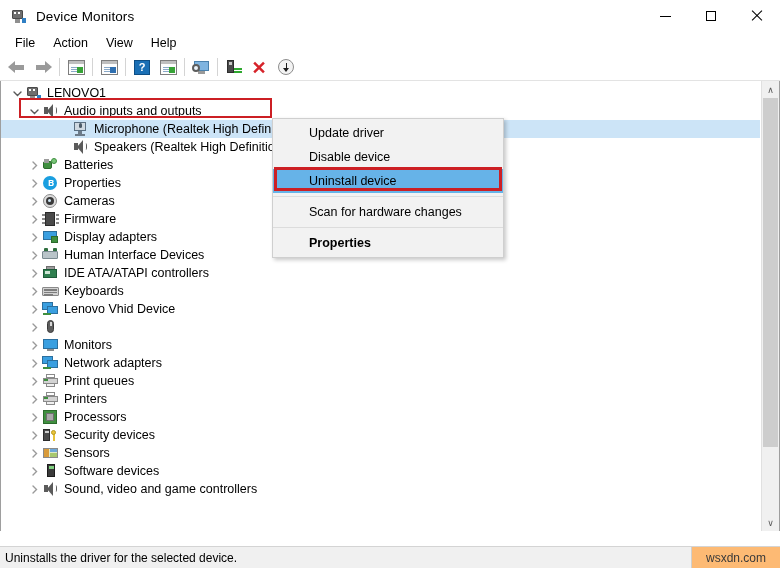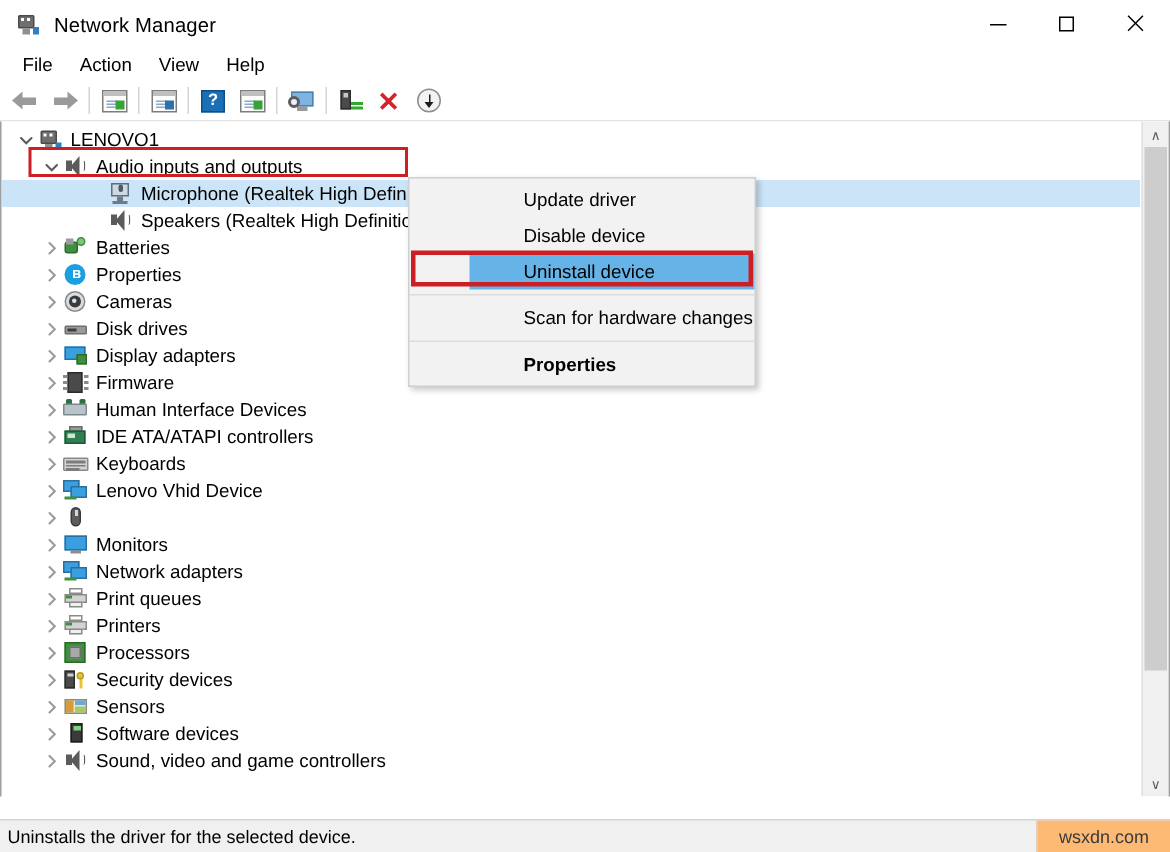--- a/index.html
+++ b/index.html
@@ -209,21 +209,21 @@
   
   .redbox{position:absolute;border:2px solid #cc1f24;pointer-events:none;box-sizing:border-box;}
 
   
   .ctxmenu{
     position:absolute;background:#f2f2f2;border:1px solid #cfcfcf;
     box-shadow:2px 2px 4px rgba(0,0,0,0.22);
     padding:2px 0;box-sizing:border-box;
   }
   .ctx-item{
-    height:24px;line-height:24px;font-size:12.5px;color:#000;padding-left:36px;white-space:nowrap;margin-left:40px;
+    height:24px;line-height:24px;font-size:12.5px;color:#000;padding-left:36px;white-space:nowrap;
   }
   .ctx-item.highlight{background:#66b3e8;}
   .ctx-item.bold{font-weight:bold;}
   .ctx-sep{height:1px;background:#dcdcdc;margin:3px 0 3px 0;}
 
   
   .vscroll{position:absolute;right:0;top:0;width:18px;bottom:0;background:#f0f0f0;border-left:1px solid #e0e0e0;box-sizing:border-box;}
   .sb-arrow{height:17px;width:100%;display:flex;align-items:center;justify-content:center;color:#5a5a5a;font-size:9px;}
   .sb-track{position:absolute;top:17px;bottom:17px;left:0;right:0;}
   .sb-thumb{position:absolute;left:1px;right:1px;top:0;height:84%;background:#cdcdcd;}
@@ -248,21 +248,21 @@
 <div class="window">
 
   <div class="titlebar">
     <div class="title-icon i-lenovo-root">
       <div class="b"></div>
         <div class="d1"></div>
         <div class="d2"></div>
         <div class="ft"></div>
         <div class="pl"></div>
     </div>
-    <div class="title-text">Network Manager</div>
+    <div class="title-text">Device Monitors</div>
     <div class="win-controls">
       <div class="win-btn">
           <div class="glyph-min"></div>
         </div>
       <div class="win-btn">
           <div class="glyph-max"></div>
         </div>
       <div class="win-btn close">
           <div class="glyph-close"></div>
         </div>
@@ -445,67 +445,53 @@
             </svg>
           </span>
           <span class="ticon">
             <div class="i-camera">
               <div class="o"></div>
               <div class="i"></div>
               <div class="g"></div>
             </div>
           </span>
           <span class="label">Cameras</span>
-        </div>
-        <div class="row lvl1">
-          <span class="chev">
-            <svg width="9" height="9" viewBox="0 0 9 9">
-              <path d="M3 1 L6.5 4.5 L3 8" stroke="#9a9a9a" stroke-width="1.4" fill="none" stroke-linecap="round"></path>
-            </svg>
-          </span>
-          <span class="ticon">
-            <div class="i-disk">
-              <div class="b"></div>
-              <div class="l"></div>
-            </div>
-          </span>
-          <span class="label">Disk drives</span>
-        </div>
-        <div class="row lvl1">
-          <span class="chev">
-            <svg width="9" height="9" viewBox="0 0 9 9">
-              <path d="M3 1 L6.5 4.5 L3 8" stroke="#9a9a9a" stroke-width="1.4" fill="none" stroke-linecap="round"></path>
-            </svg>
-          </span>
-          <span class="ticon">
-            <div class="i-display">
-              <div class="s"></div>
-              <div class="g"></div>
-            </div>
-          </span>
-          <span class="label">Display adapters</span>
         </div>
         <div class="row lvl1">
           <span class="chev">
             <svg width="9" height="9" viewBox="0 0 9 9">
               <path d="M3 1 L6.5 4.5 L3 8" stroke="#9a9a9a" stroke-width="1.4" fill="none" stroke-linecap="round"></path>
             </svg>
           </span>
           <span class="ticon">
             <div class="i-firmware">
               <div class="c"></div>
               <div class="pin pl" style="top:3px"></div>
               <div class="pin pl" style="top:7px"></div>
               <div class="pin pl" style="top:11px"></div>
               <div class="pin pr" style="top:3px"></div>
               <div class="pin pr" style="top:7px"></div>
               <div class="pin pr" style="top:11px"></div>
             </div>
           </span>
           <span class="label">Firmware</span>
+        </div>
+        <div class="row lvl1">
+          <span class="chev">
+            <svg width="9" height="9" viewBox="0 0 9 9">
+              <path d="M3 1 L6.5 4.5 L3 8" stroke="#9a9a9a" stroke-width="1.4" fill="none" stroke-linecap="round"></path>
+            </svg>
+          </span>
+          <span class="ticon">
+            <div class="i-display">
+              <div class="s"></div>
+              <div class="g"></div>
+            </div>
+          </span>
+          <span class="label">Display adapters</span>
         </div>
         <div class="row lvl1">
           <span class="chev">
             <svg width="9" height="9" viewBox="0 0 9 9">
               <path d="M3 1 L6.5 4.5 L3 8" stroke="#9a9a9a" stroke-width="1.4" fill="none" stroke-linecap="round"></path>
             </svg>
           </span>
           <span class="ticon">
             <div class="i-hid">
               <div class="a"></div>

